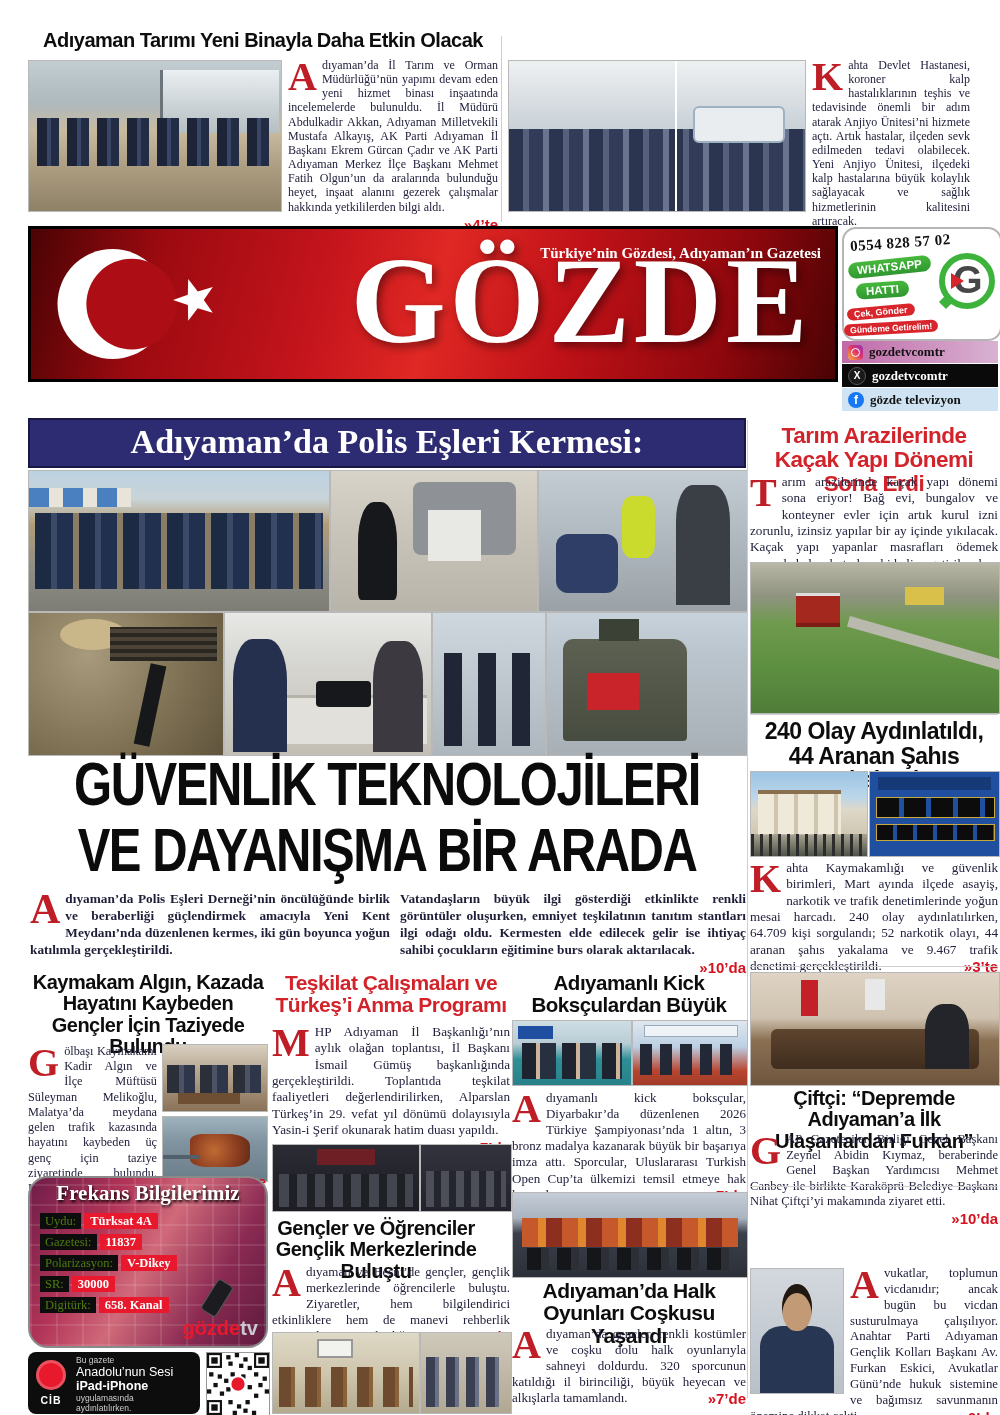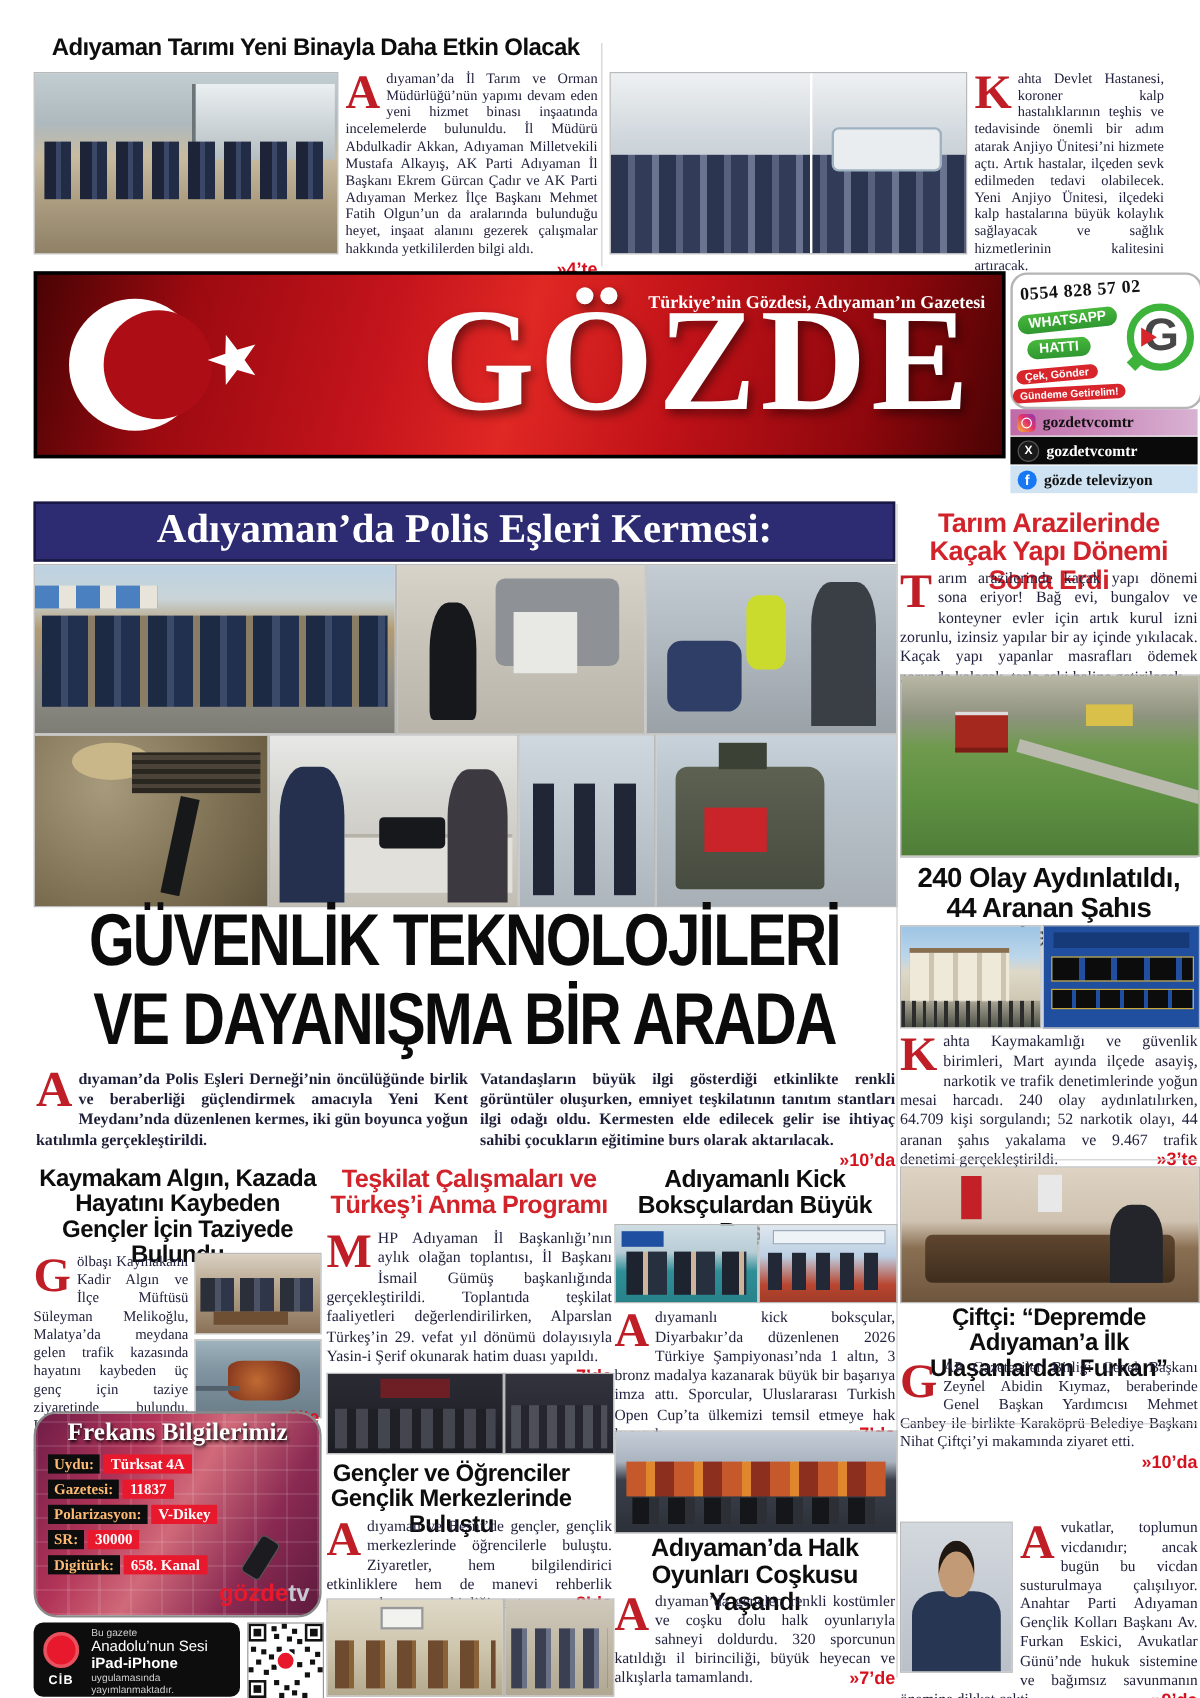--- a/index.html
+++ b/index.html
@@ -11,21 +11,21 @@
   .dc{float:left;color:#bf1e26;font-weight:bold;font-size:40px;line-height:33px;margin:2px 5px 0 0;font-family:"Liberation Serif",serif}
   .ref{color:#d6121f;font-weight:bold;font-family:"Liberation Sans",sans-serif;font-size:15px}
   .fr{float:right;margin-left:6px}
   .ph{position:absolute;border:1px solid #b9b9b9;overflow:hidden;background:#ccc}
   .ph i{position:absolute;display:block}
   .rule{position:absolute;background:#cfcfcf}
   .pill{display:inline-block;border-radius:10px;color:#fff;font-family:"Liberation Sans",sans-serif;font-weight:bold}
   .dl{display:flex;justify-content:space-between;align-items:center;background:#0b0b0b;color:#fff;font-weight:bold;font-size:15.5px;padding:0 10px;box-sizing:border-box}
   .bar{display:flex;align-items:center;gap:6px;padding-left:6px;box-sizing:border-box;font-weight:bold;font-size:13px}
   .frow{margin:3px 0 0 0}
-  .flab{background:#0d0d0d;color:#fdba74;font-weight:bold;font-size:12.5px;padding:1px 5px}
+  .flab{background:#0d0d0d;color:#4d7c0f;font-weight:normal;font-size:12.5px;padding:1px 5px}
   .fval{background:#e8192c;color:#fff;font-weight:bold;font-size:12.5px;padding:1px 6px;margin-left:3px}
   .big{font-family:"Liberation Sans",sans-serif;font-weight:bold;color:#0b0b0b;text-align:center;letter-spacing:-1.5px;transform:scaleY(1.25);transform-origin:50% 0;line-height:1}
   .ig{width:15px;height:15px;border-radius:4px;background:linear-gradient(45deg,#f7b733,#e1306c 55%,#8a3ab9);display:inline-block;position:relative;flex:0 0 auto}
   .ig:after{content:"";position:absolute;inset:3px;border:1.6px solid #fff;border-radius:50%}
   .cic{width:16px;height:16px;border-radius:50%;text-align:center;display:inline-block;flex:0 0 auto;font-family:"Liberation Sans",sans-serif;font-weight:bold}
 </style>
 </head>
 <body>
 
 <div class="page">
@@ -217,21 +217,21 @@
   </div>
 
   <div class="a" style="left:28px;top:1352px;width:172px;height:62px;background:#0d0d0d;border-radius:8px">
     <div class="a" style="left:8px;top:8px;width:30px;height:30px;border-radius:50%;background:radial-gradient(circle,#e8192c 55%,#c0121f 100%);box-shadow:inset 0 0 0 3px rgba(255,255,255,.25)"></div>
     <div class="a" style="left:8px;top:42px;width:30px;text-align:center;color:#fff;font-family:'Liberation Sans',sans-serif;font-weight:bold;font-size:10.5px;letter-spacing:1px">CİB</div>
     <div class="a" style="left:48px;top:3px;width:120px;color:#fff;font-family:'Liberation Sans',sans-serif">
       <div style="font-size:8.5px;color:#cfcfcf">Bu gazete</div>
       <div style="font-size:12.5px;font-weight:normal">Anadolu’nun Sesi</div>
       <div style="font-size:12.5px;font-weight:bold">iPad-iPhone</div>
       <div style="font-size:8.5px;color:#cfcfcf">uygulamasında</div>
-      <div style="font-size:8.5px;color:#cfcfcf">yayımlanmaktadır.</div>
+      <div style="font-size:8.5px;color:#cfcfcf">aydınlatılırken.</div>
     </div>
   </div>
   <svg class="a" style="left:206px;top:1352px;background:#fff;border:1px solid #999" width="62" height="62" viewBox="0 0 29 29">
     <g fill="#111">
       <rect x="0" y="0" width="7" height="7"></rect>
         <rect x="22" y="0" width="7" height="7"></rect>
         <rect x="0" y="22" width="7" height="7"></rect>
       <rect x="1" y="1" width="5" height="5" fill="#fff"></rect>
         <rect x="23" y="1" width="5" height="5" fill="#fff"></rect>
         <rect x="1" y="23" width="5" height="5" fill="#fff"></rect>

